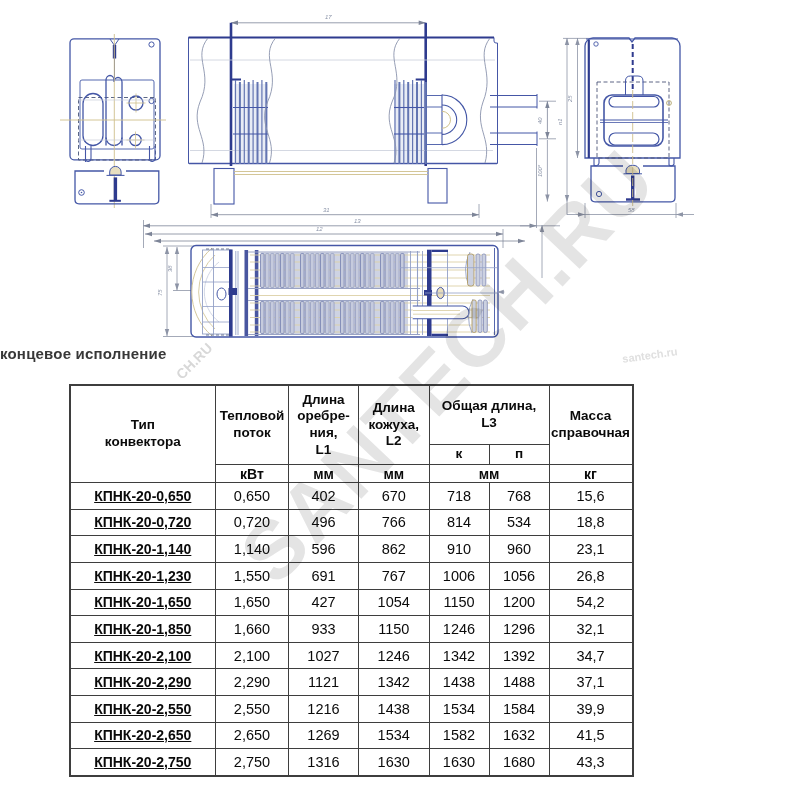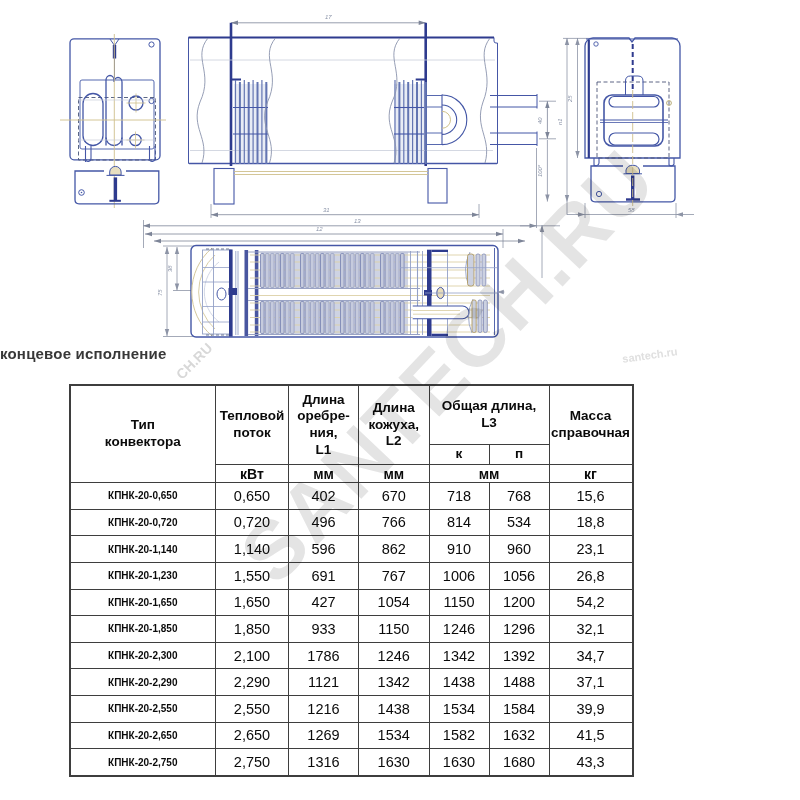--- a/index.html
+++ b/index.html
@@ -5,21 +5,21 @@
 font-family:"Liberation Sans",sans-serif;}
 #page{position:relative;width:800px;height:800px;}
 #draw{position:absolute;left:0;top:0;}
 #caption{position:absolute;left:0;top:344.5px;width:680px;text-align:left;filter:blur(0.3px);
 font-size:15px;font-weight:bold;color:#383838;letter-spacing:0.2px;}
 #tbl{position:absolute;left:68.5px;top:384px;border-collapse:collapse;table-layout:fixed;width:565px;filter:blur(0.28px);}
 #tbl td,#tbl th{border:1px solid #3e3e3e;padding:0;text-align:center;vertical-align:middle;
 font-size:14.5px;color:#0a0a0a;}
 #tbl{border:2px solid #3e3e3e;}
 #tbl th{font-weight:bold;font-size:13.5px;line-height:1.24;}
-#tbl td.tname{font-weight:bold;font-size:10px;}
+#tbl td.tname{font-weight:bold;font-size:14px;text-decoration:underline;}
 #tbl tr.units td{font-weight:bold;font-size:14px;height:17px;}
 #tbl tr.h1{height:59.5px;}
 #tbl tr.h2{height:20px;}
 #tbl tr.data td{height:25.64px;}
 .wm{position:absolute;pointer-events:none;white-space:nowrap;
 font-family:"Liberation Sans",sans-serif;font-weight:bold;}
 </style></head>
 <body>
 <div id="page">
 
@@ -517,31 +517,31 @@
           <td class="tname">КПНК-20-1,650</td>
           <td>1,650</td>
           <td>427</td>
           <td>1054</td>
           <td>1150</td>
           <td>1200</td>
           <td>54,2</td>
         </tr>
 <tr class="data">
           <td class="tname">КПНК-20-1,850</td>
-          <td>1,850</td>
+          <td>1,660</td>
           <td>933</td>
           <td>1150</td>
           <td>1246</td>
           <td>1296</td>
           <td>32,1</td>
         </tr>
 <tr class="data">
-          <td class="tname">КПНК-20-2,300</td>
+          <td class="tname">КПНК-20-2,100</td>
           <td>2,100</td>
-          <td>1786</td>
+          <td>1027</td>
           <td>1246</td>
           <td>1342</td>
           <td>1392</td>
           <td>34,7</td>
         </tr>
 <tr class="data">
           <td class="tname">КПНК-20-2,290</td>
           <td>2,290</td>
           <td>1121</td>
           <td>1342</td>

